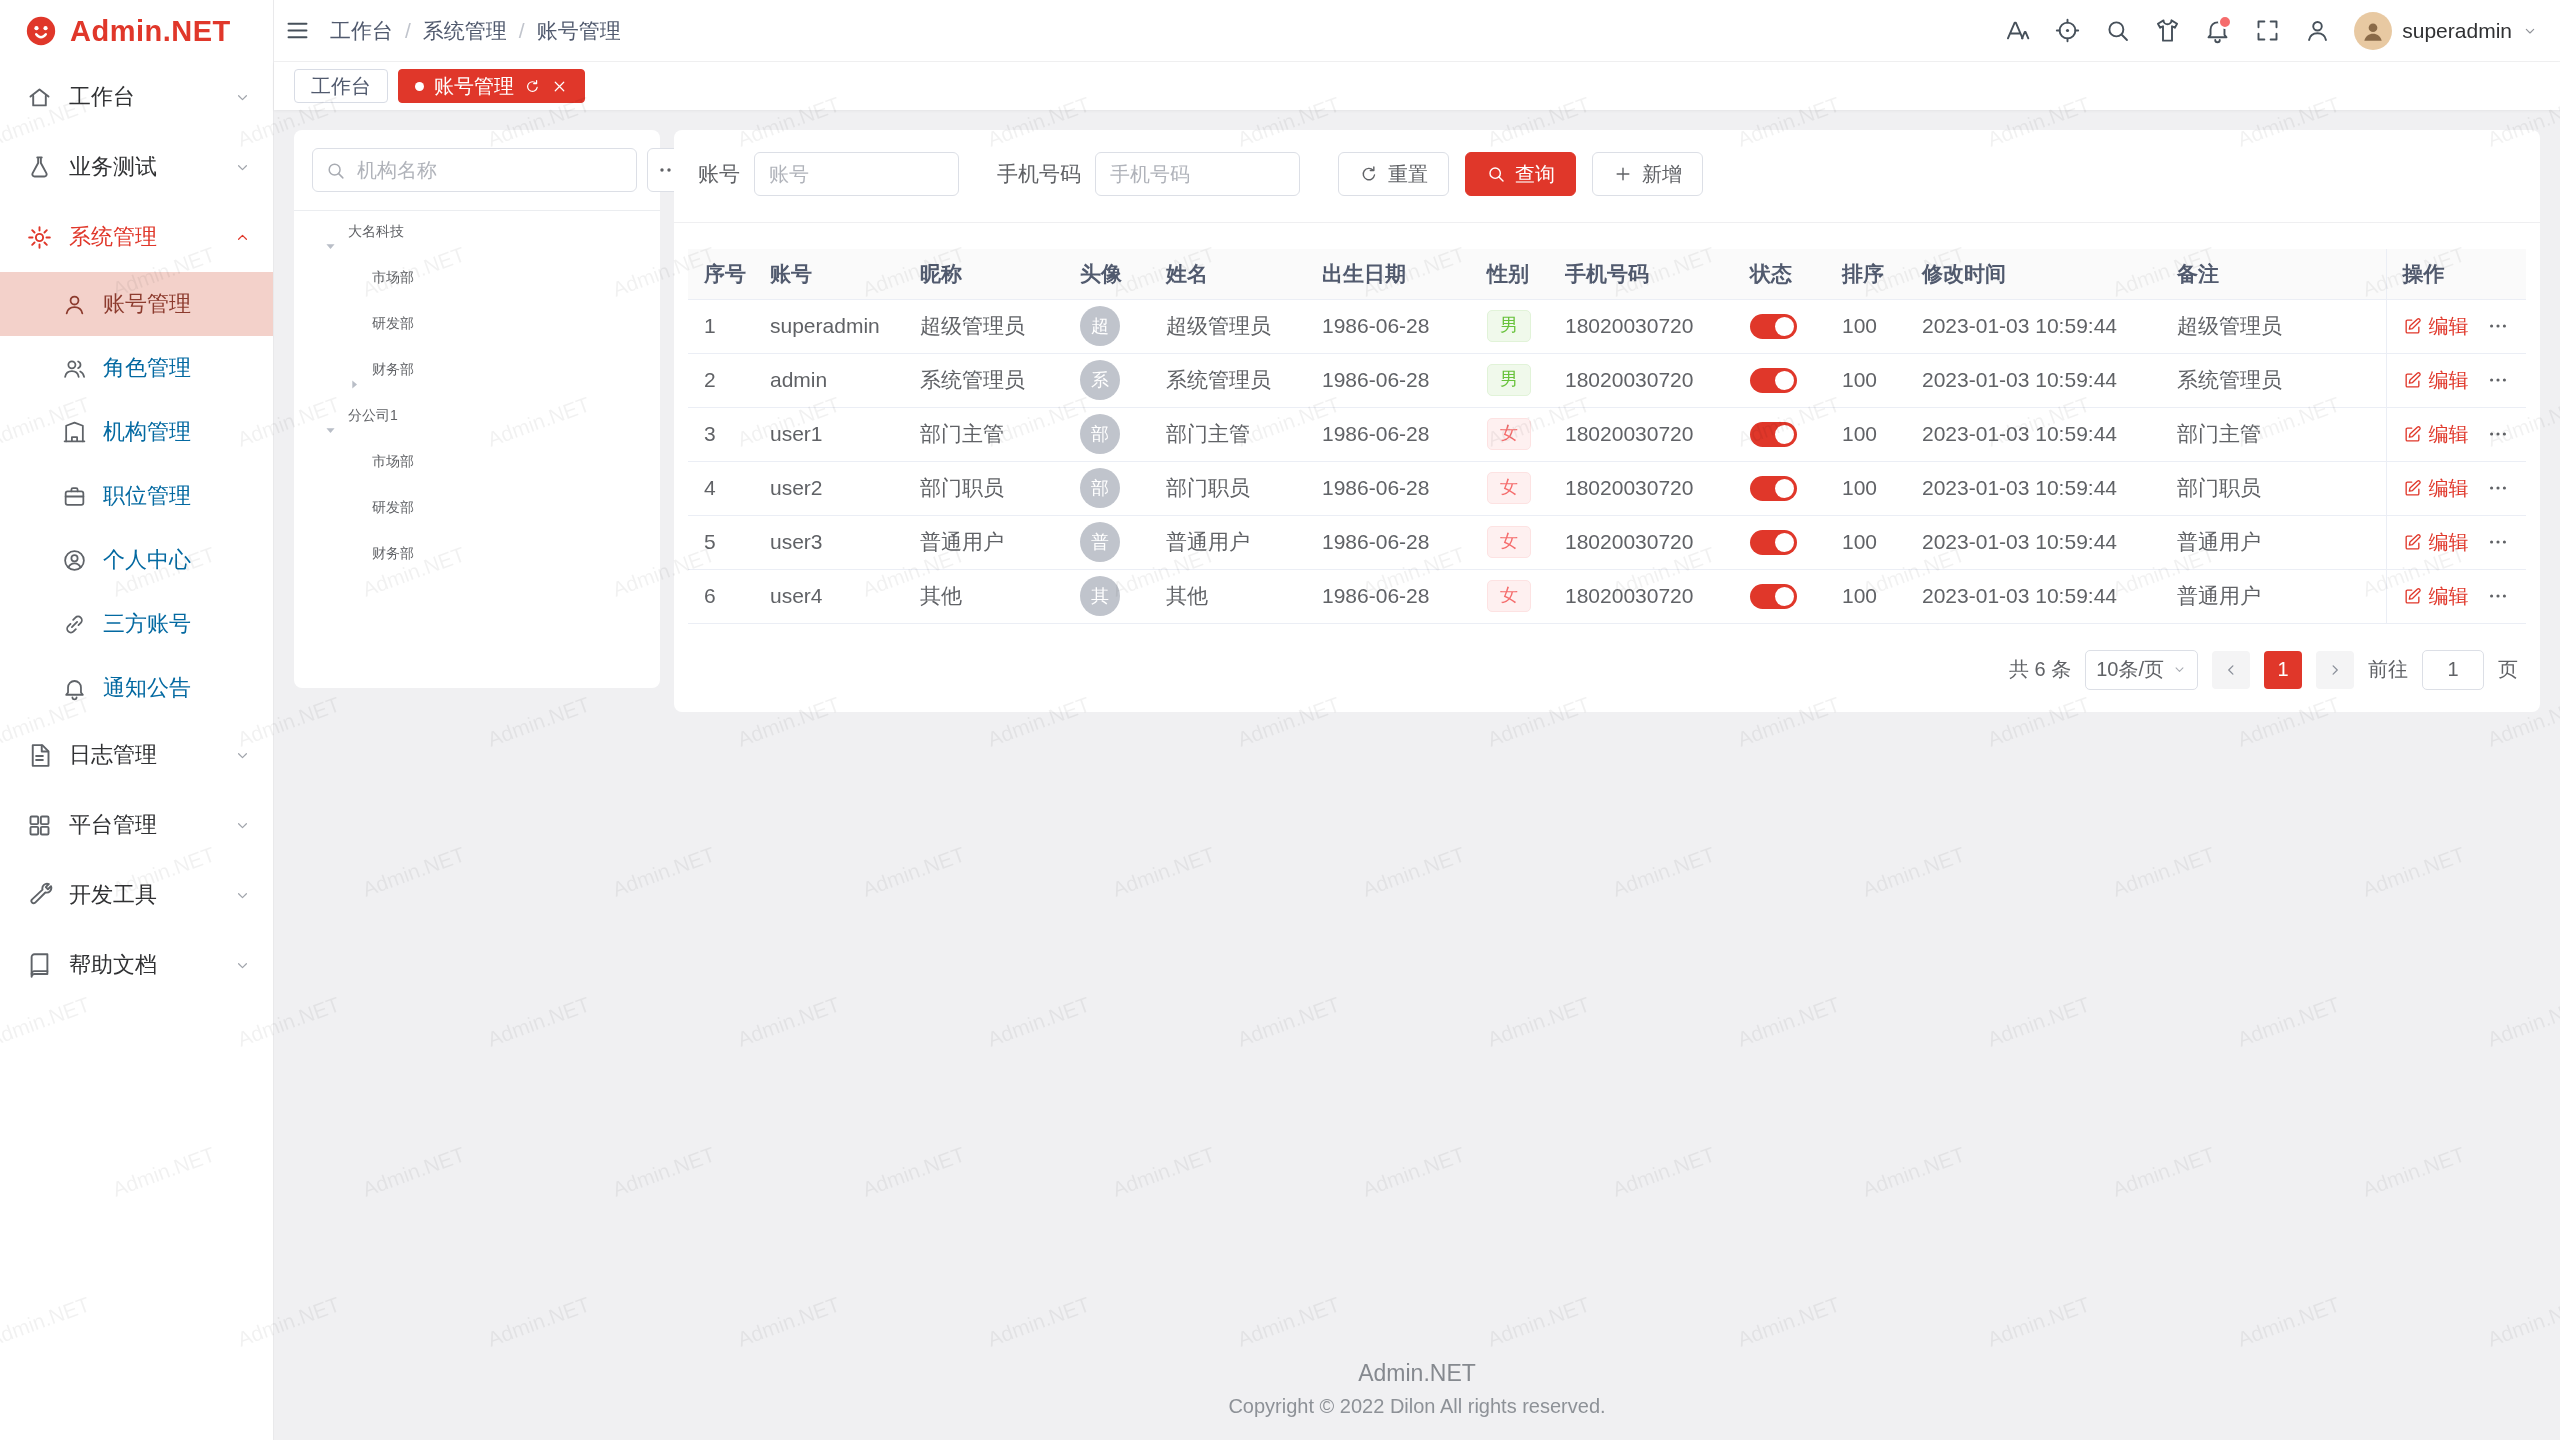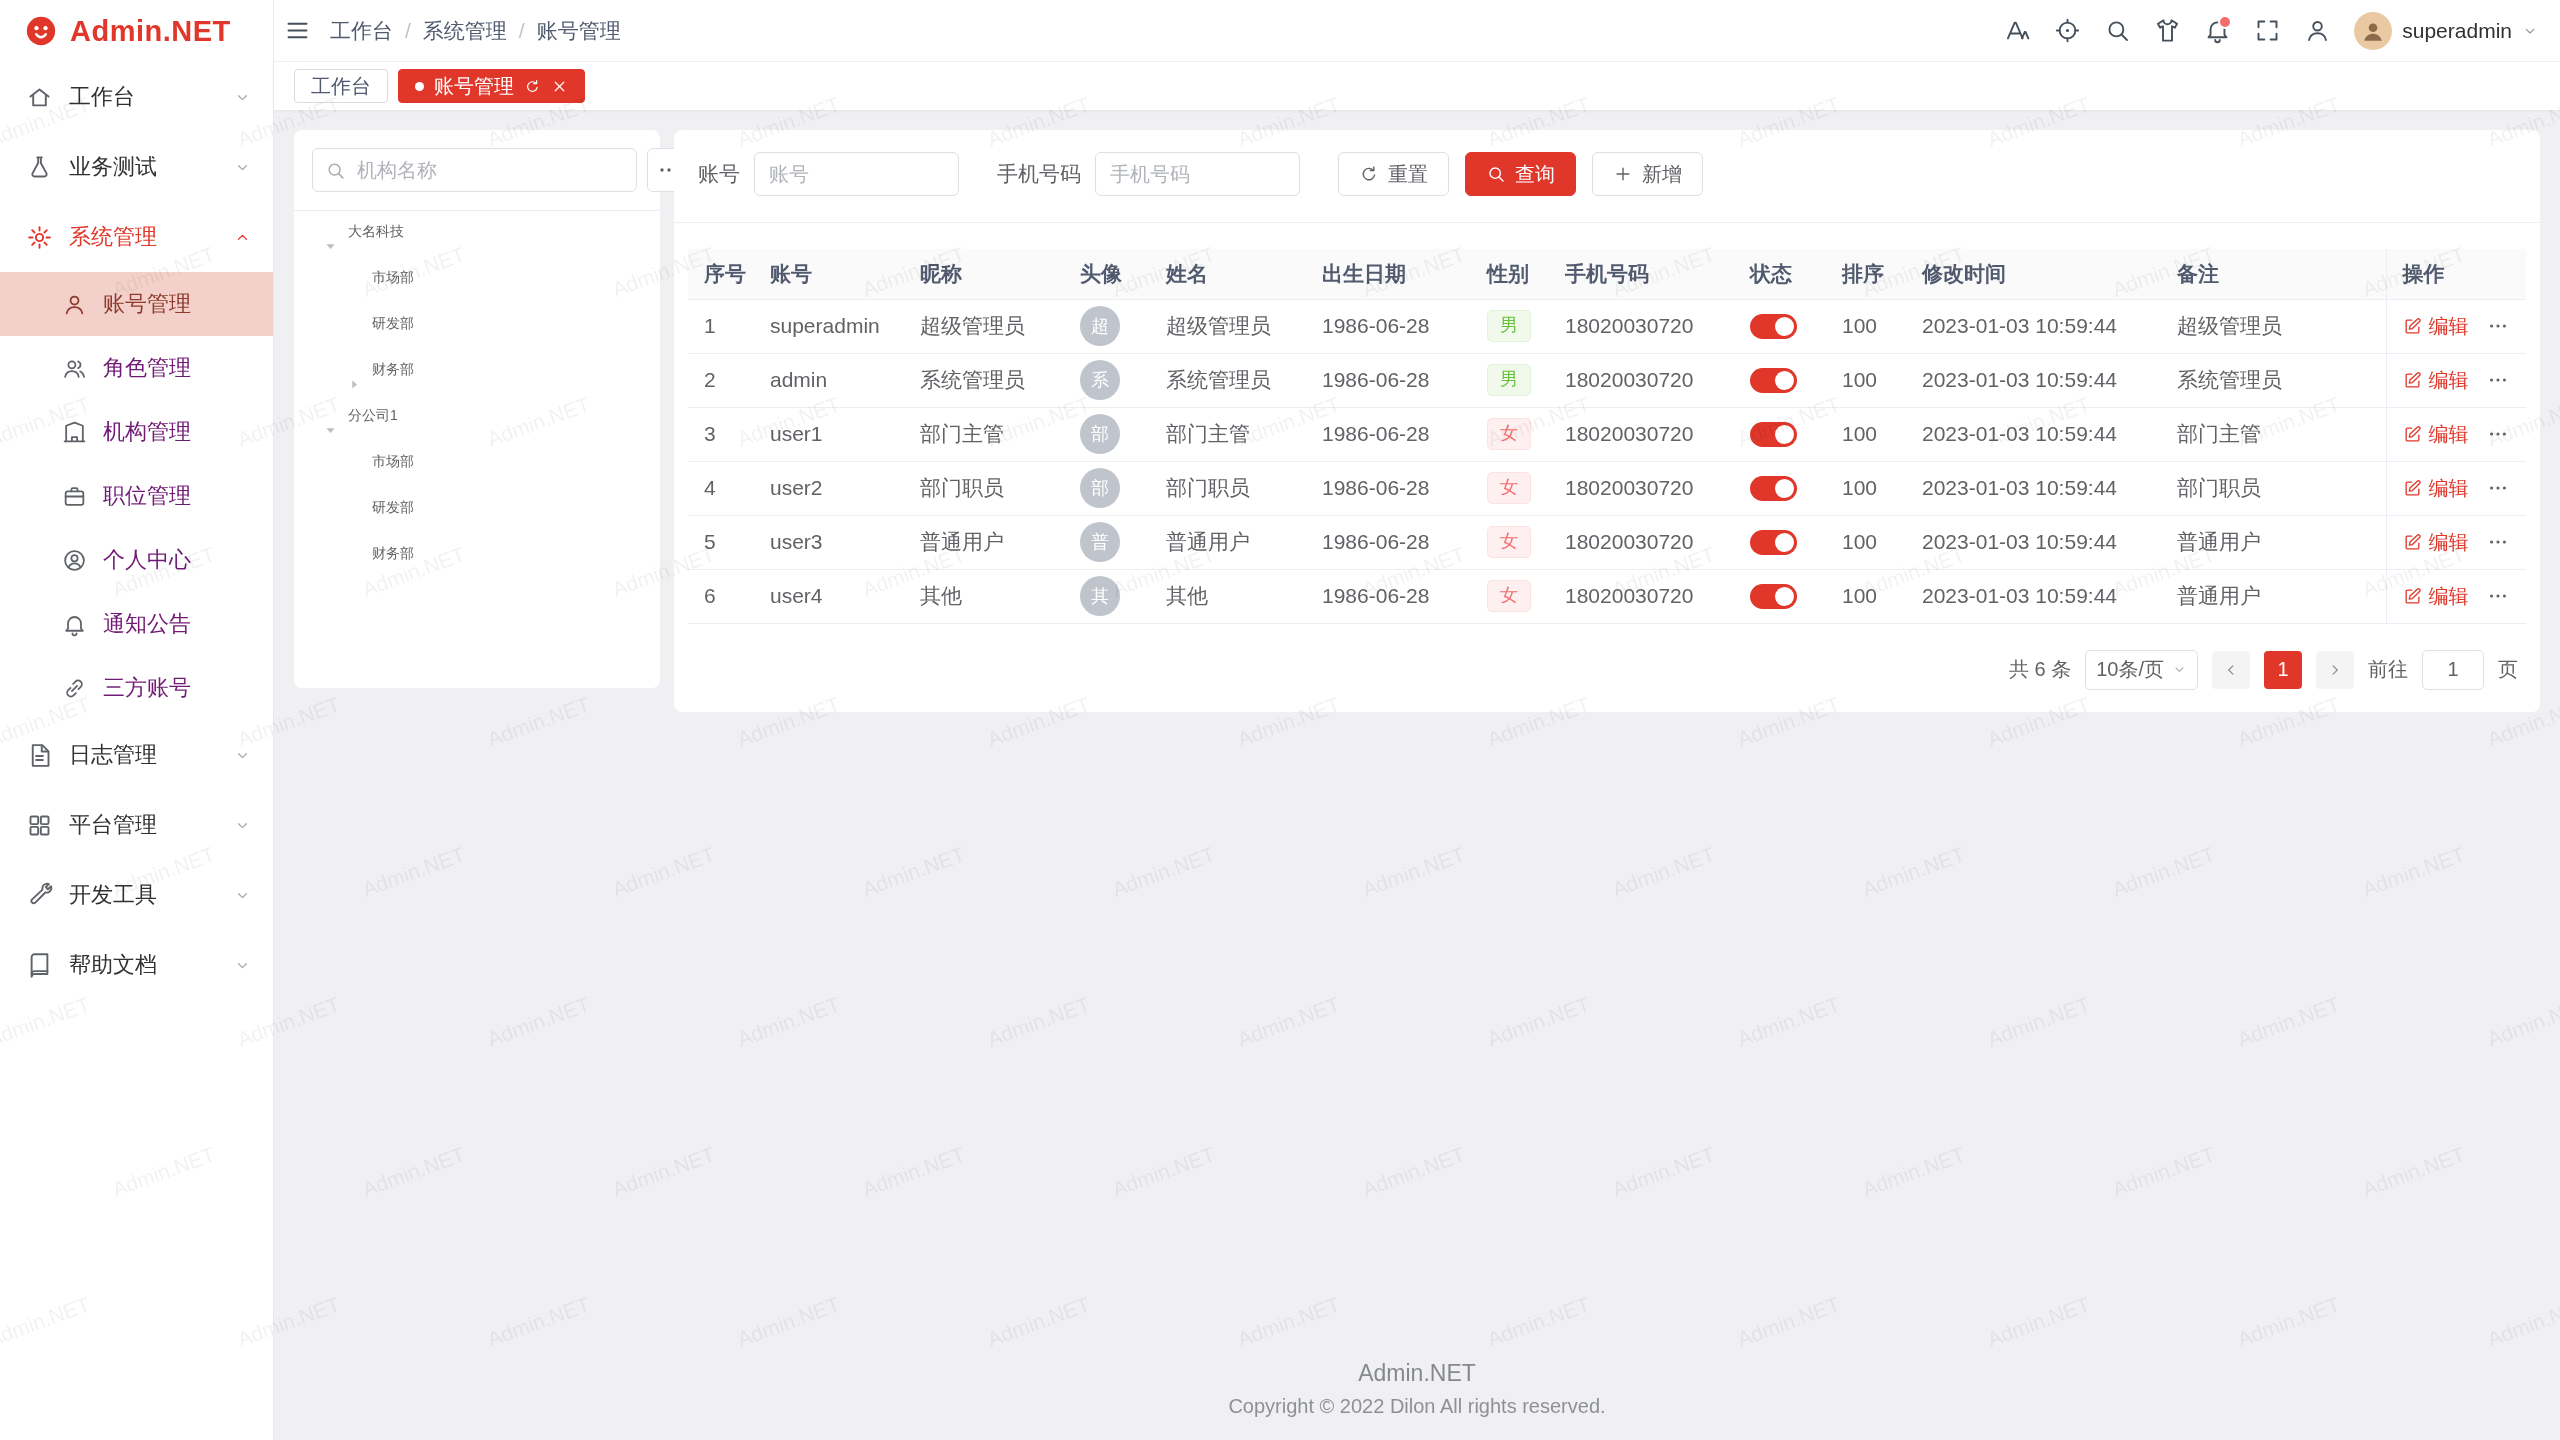--- a/index.html
+++ b/index.html
@@ -26,21 +26,21 @@
   
   .sidebar { width: 274px; flex-shrink: 0; background: #fff; border-right: 1px solid #e9e9eb; display: flex; flex-direction: column; }
   .logo { height: 62px; display: flex; align-items: center; gap: 12px; padding-left: 24px; cursor: pointer; }
   .logo-mark { font-size: 34px; color: var(--primary); }
   .logo-text { font-size: 29px; font-weight: bold; color: var(--primary); letter-spacing: 0.5px; }
   .menu { flex: 1; overflow: hidden; }
   .menu-item { height: 70px; display: flex; align-items: center; gap: 16px; padding: 0 22px 0 26px; font-size: 22px; color: #303133; cursor: pointer; }
   .menu-item .icon { font-size: 27px; color: #5f6368; }
   .menu-item .chevron { margin-left: auto; font-size: 17px; color: #a0a4ab; }
   .menu-item.is-active, .menu-item.is-active .icon, .menu-item.is-active .chevron { color: var(--primary); }
-  .sub-item { height: 64px; display: flex; align-items: center; gap: 16px; padding: 0 22px 0 62px; font-size: 22px; color: #701a75; cursor: pointer; }
+  .sub-item { height: 64px; display: flex; align-items: center; gap: 16px; padding: 0 22px 0 62px; font-size: 22px; color: #0369a1; cursor: pointer; }
   .sub-item .icon { font-size: 25px; color: #5f6368; }
   .sub-item.is-active { background: #f3d1ca; color: #8c3b2e; }
   .sub-item.is-active .icon { color: #8c3b2e; }
 
   
   .main { flex: 1; min-width: 0; display: flex; flex-direction: column; }
 
   
   .topbar { height: 62px; flex-shrink: 0; background: #fff; display: flex; align-items: center; justify-content: space-between; padding-right: 22px; border-bottom: 1px solid #f1f1f2; }
   .topbar-left { display: flex; align-items: center; }
@@ -236,34 +236,34 @@
                 <circle cx="12" cy="12" r="9"></circle>
                 <circle cx="12" cy="9.8" r="3"></circle>
                 <path d="M6.2 18.6c1.1-2.6 3.2-3.9 5.8-3.9s4.7 1.3 5.8 3.9"></path>
               </svg>
             </span>
             <span>个人中心</span>
           </div>
           <div class="sub-item">
             <span class="icon">
               <svg viewBox="0 0 24 24">
+                <path d="M9.5 14.5l5-5"></path>
+                <path d="M8.2 11.4 6 13.6a3.6 3.6 0 0 0 5.1 5.1l2.2-2.2M15.8 12.6 18 10.4a3.6 3.6 0 0 0-5.1-5.1l-2.2 2.2"></path>
+              </svg>
+            </span>
+            <span>三方账号</span>
+          </div>
+          <div class="sub-item">
+            <span class="icon">
+              <svg viewBox="0 0 24 24">
                 <path d="M18.2 15.8V11a6.2 6.2 0 1 0-12.4 0v4.8L4 18h16z"></path>
                 <path d="M10 20.5a2 2 0 0 0 4 0"></path>
               </svg>
             </span>
             <span>通知公告</span>
-          </div>
-          <div class="sub-item">
-            <span class="icon">
-              <svg viewBox="0 0 24 24">
-                <path d="M9.5 14.5l5-5"></path>
-                <path d="M8.2 11.4 6 13.6a3.6 3.6 0 0 0 5.1 5.1l2.2-2.2M15.8 12.6 18 10.4a3.6 3.6 0 0 0-5.1-5.1l-2.2 2.2"></path>
-              </svg>
-            </span>
-            <span>三方账号</span>
           </div>
         </div>
         <div class="menu-item">
           <span class="icon">
             <svg viewBox="0 0 24 24">
               <path d="M6 2.8h8.5L20 8.3v12.9H6z"></path>
               <path d="M14 3v5.5h5.6M9 12.5h6M9 16h6"></path>
             </svg>
           </span>
           <span class="menu-label">日志管理</span>

